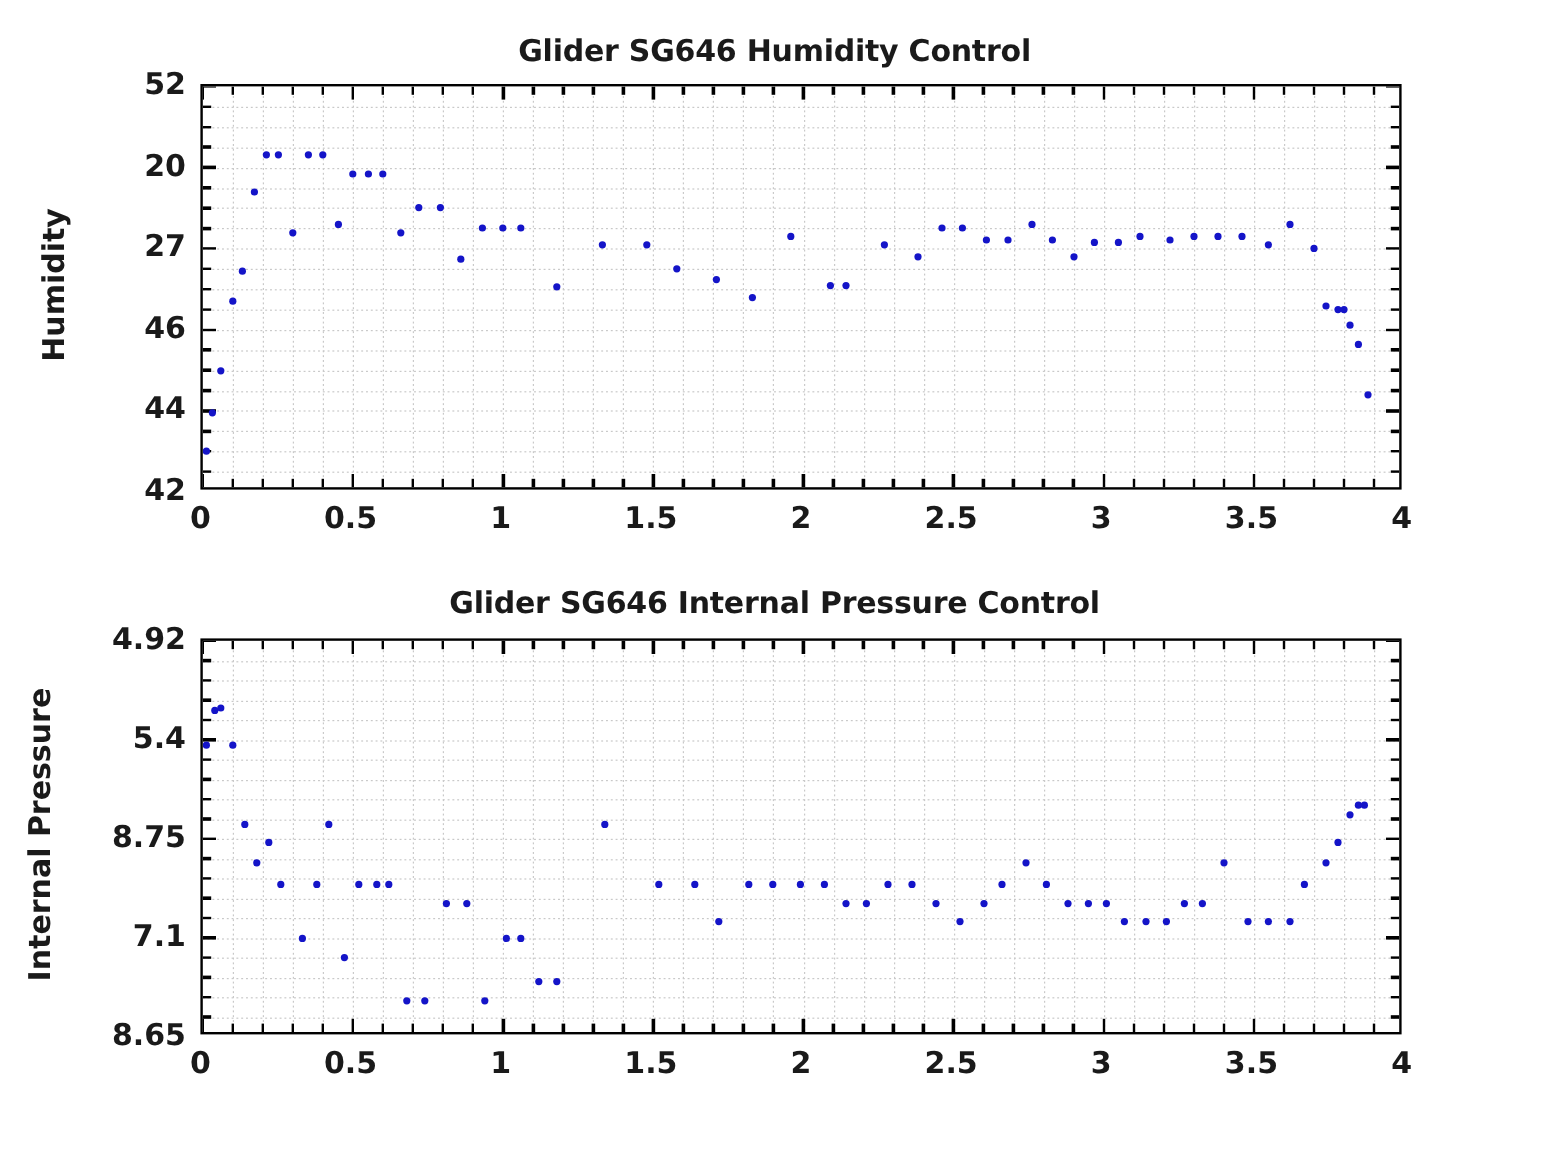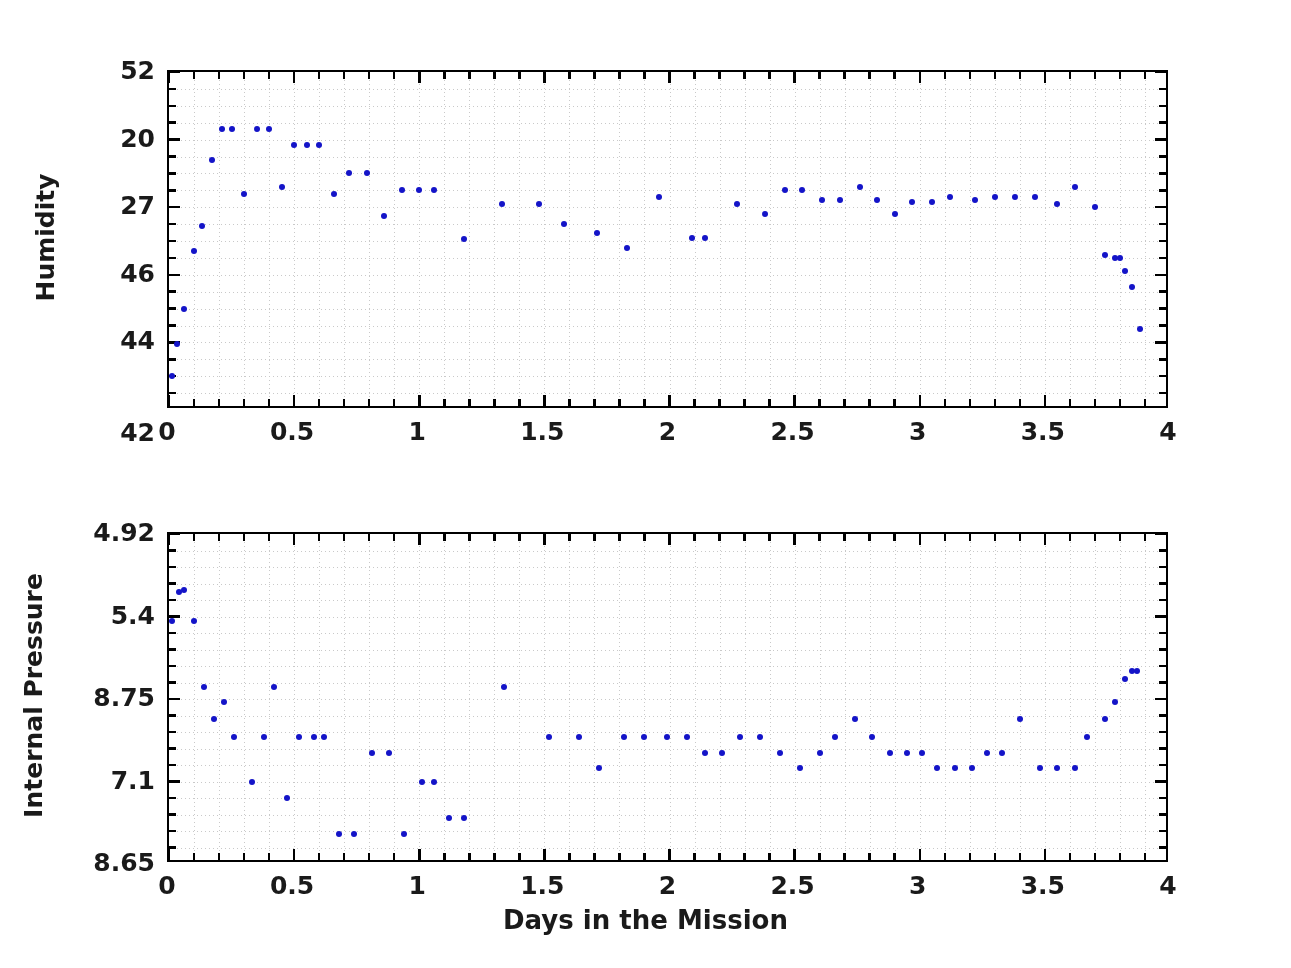--- a/index.html
+++ b/index.html
@@ -140,20 +140,21 @@
     left: 0; right: 0;
   }
 </style>
 </head>
 <body>
 
 <div id="page">
 
   <div class="panel" id="panel1" style="left:0px; top:0px; width:1291px; height:465px;">
 
+    <div class="panel-title" style="top:28px;">Glider SG646 Humidity Control</div>
 
     <div class="axis-title-y" id="ytitle1" style="width: 338px; left: -124px; top: 223px;">Humidity</div>
 
     <div class="plotbox" id="plot1" style="left:167px; top:70px; width:1001px; height:338px;">
       <div class="gridlayer" id="grid1">
           <div class="gl-v" style="left: 25.03px;"></div>
           <div class="gl-v" style="left: 50.05px;"></div>
           <div class="gl-v" style="left: 75.08px;"></div>
           <div class="gl-v" style="left: 100.1px;"></div>
           <div class="gl-v" style="left: 125.13px;"></div>
@@ -398,31 +399,32 @@
         <div class="xlab" style="left: 292.13px; top: 417px;">0.5</div>
         <div class="xlab" style="left: 417.25px; top: 417px;">1</div>
         <div class="xlab" style="left: 542.38px; top: 417px;">1.5</div>
         <div class="xlab" style="left: 667.5px; top: 417px;">2</div>
         <div class="xlab" style="left: 792.63px; top: 417px;">2.5</div>
         <div class="xlab" style="left: 917.75px; top: 417px;">3</div>
         <div class="xlab" style="left: 1042.88px; top: 417px;">3.5</div>
         <div class="xlab" style="left: 1168px; top: 417px;">4</div>
       </div>
     <div id="ylabels1">
-        <div class="ylab" style="right: 1136px; top: 408px; margin-top: 24px;">42</div>
+        <div class="ylab" style="right: 1136px; top: 408px;">42</div>
         <div class="ylab" style="right: 1136px; top: 340.4px;">44</div>
         <div class="ylab" style="right: 1136px; top: 272.8px;">46</div>
         <div class="ylab" style="right: 1136px; top: 205.2px;">27</div>
         <div class="ylab" style="right: 1136px; top: 137.6px;">20</div>
         <div class="ylab" style="right: 1136px; top: 70px;">52</div>
       </div>
   </div>
 
   <div class="panel" id="panel2" style="left:0px; top:465px; width:1291px; height:503px;">
 
+    <div class="panel-title" style="top:23px;">Glider SG646 Internal Pressure Control</div>
 
     <div class="axis-title-y" id="ytitle2" style="width: 330px; left: -132px; top: 216px;">Internal Pressure</div>
 
     <div class="plotbox" id="plot2" style="left:167px; top:67px; width:1001px; height:330px;">
       <div class="gridlayer" id="grid2">
           <div class="gl-v" style="left: 25.03px;"></div>
           <div class="gl-v" style="left: 50.05px;"></div>
           <div class="gl-v" style="left: 75.08px;"></div>
           <div class="gl-v" style="left: 100.1px;"></div>
           <div class="gl-v" style="left: 125.13px;"></div>
@@ -678,16 +680,15 @@
         <div class="xlab" style="left: 1168px; top: 406px;">4</div>
       </div>
     <div id="ylabels2">
         <div class="ylab" style="right: 1136px; top: 397px;">8.65</div>
         <div class="ylab" style="right: 1136px; top: 314.5px;">7.1</div>
         <div class="ylab" style="right: 1136px; top: 232px;">8.75</div>
         <div class="ylab" style="right: 1136px; top: 149.5px;">5.4</div>
         <div class="ylab" style="right: 1136px; top: 67px;">4.92</div>
       </div>
 
-    <div class="axis-title-x" style="top:440px;">Days in the Mission</div>
   </div>
 
 </div>
 
 </body></html>

